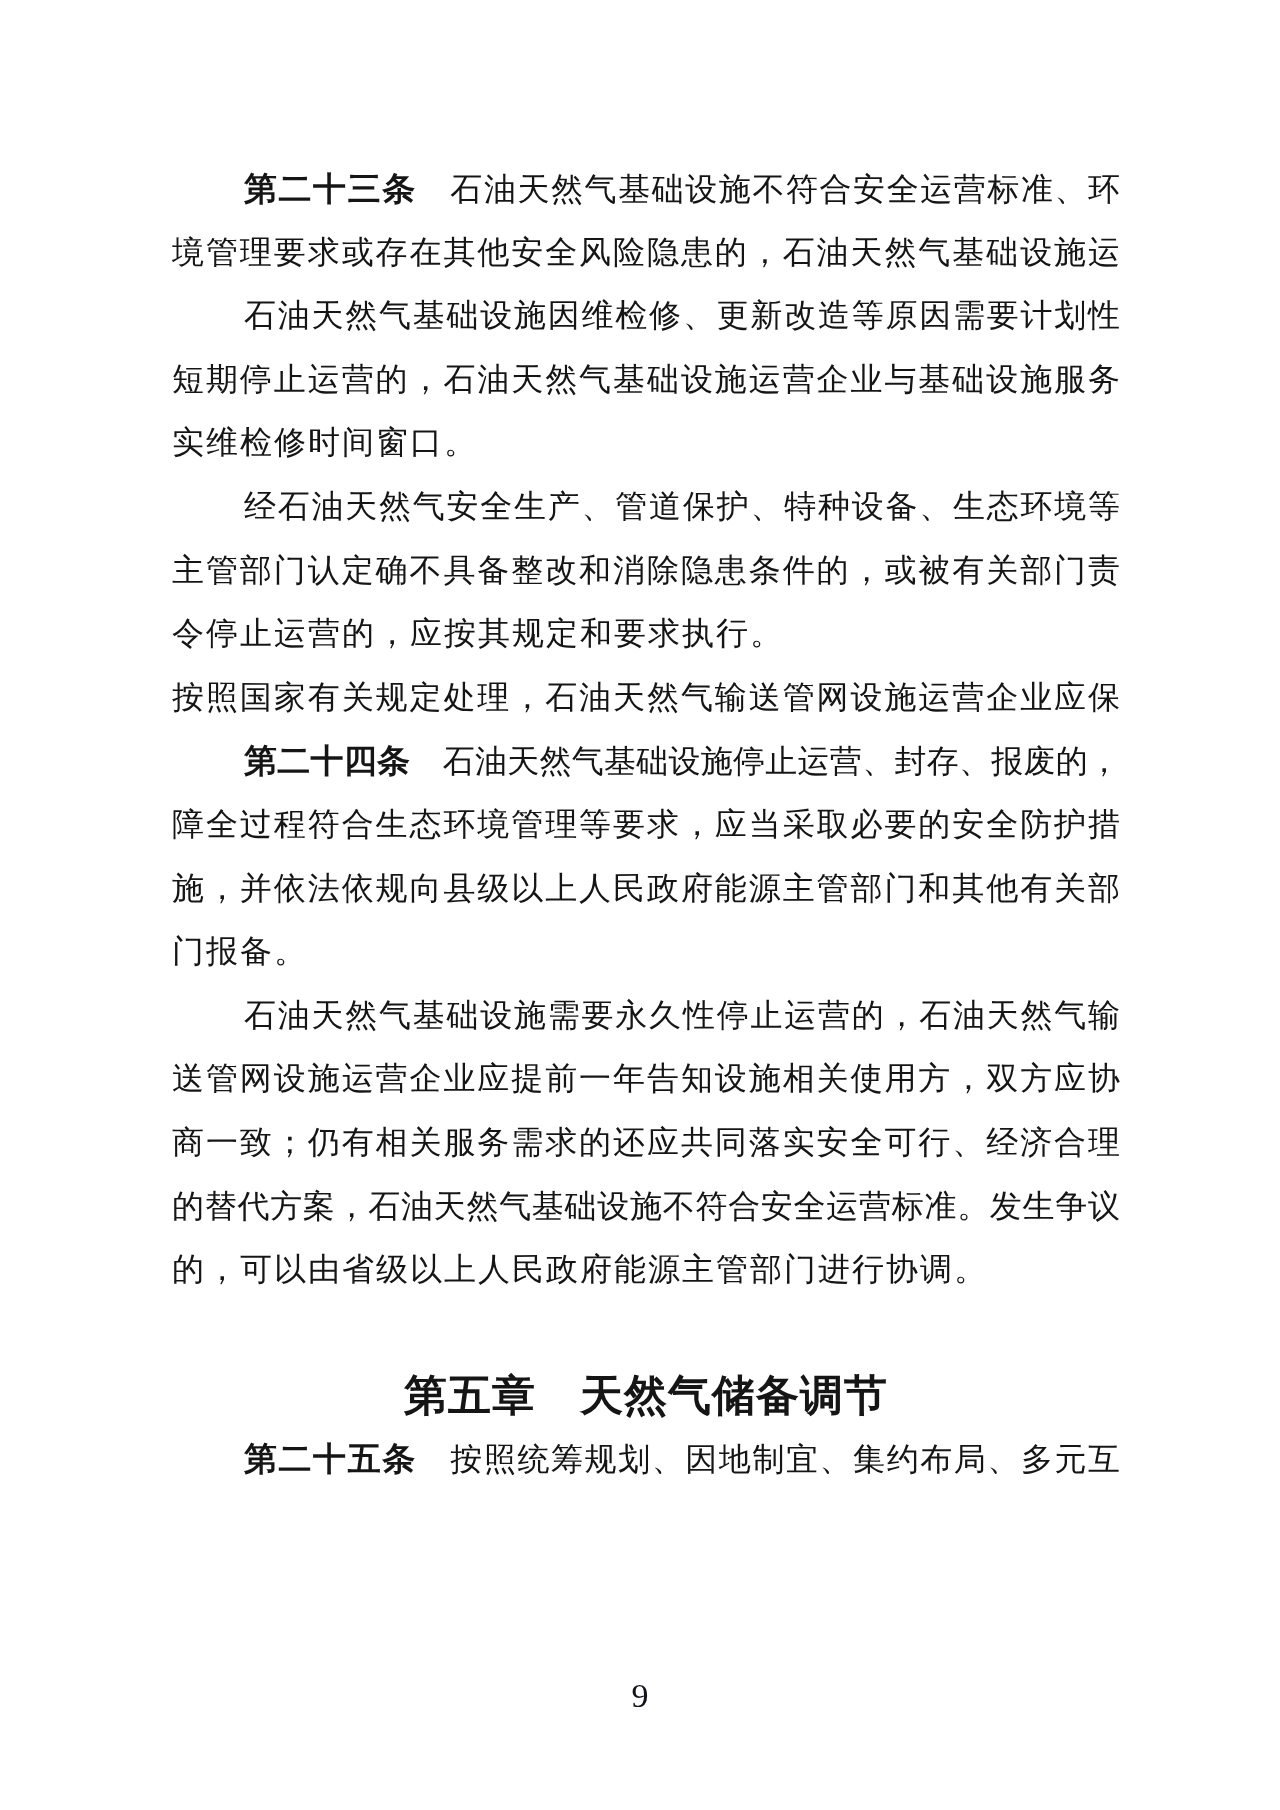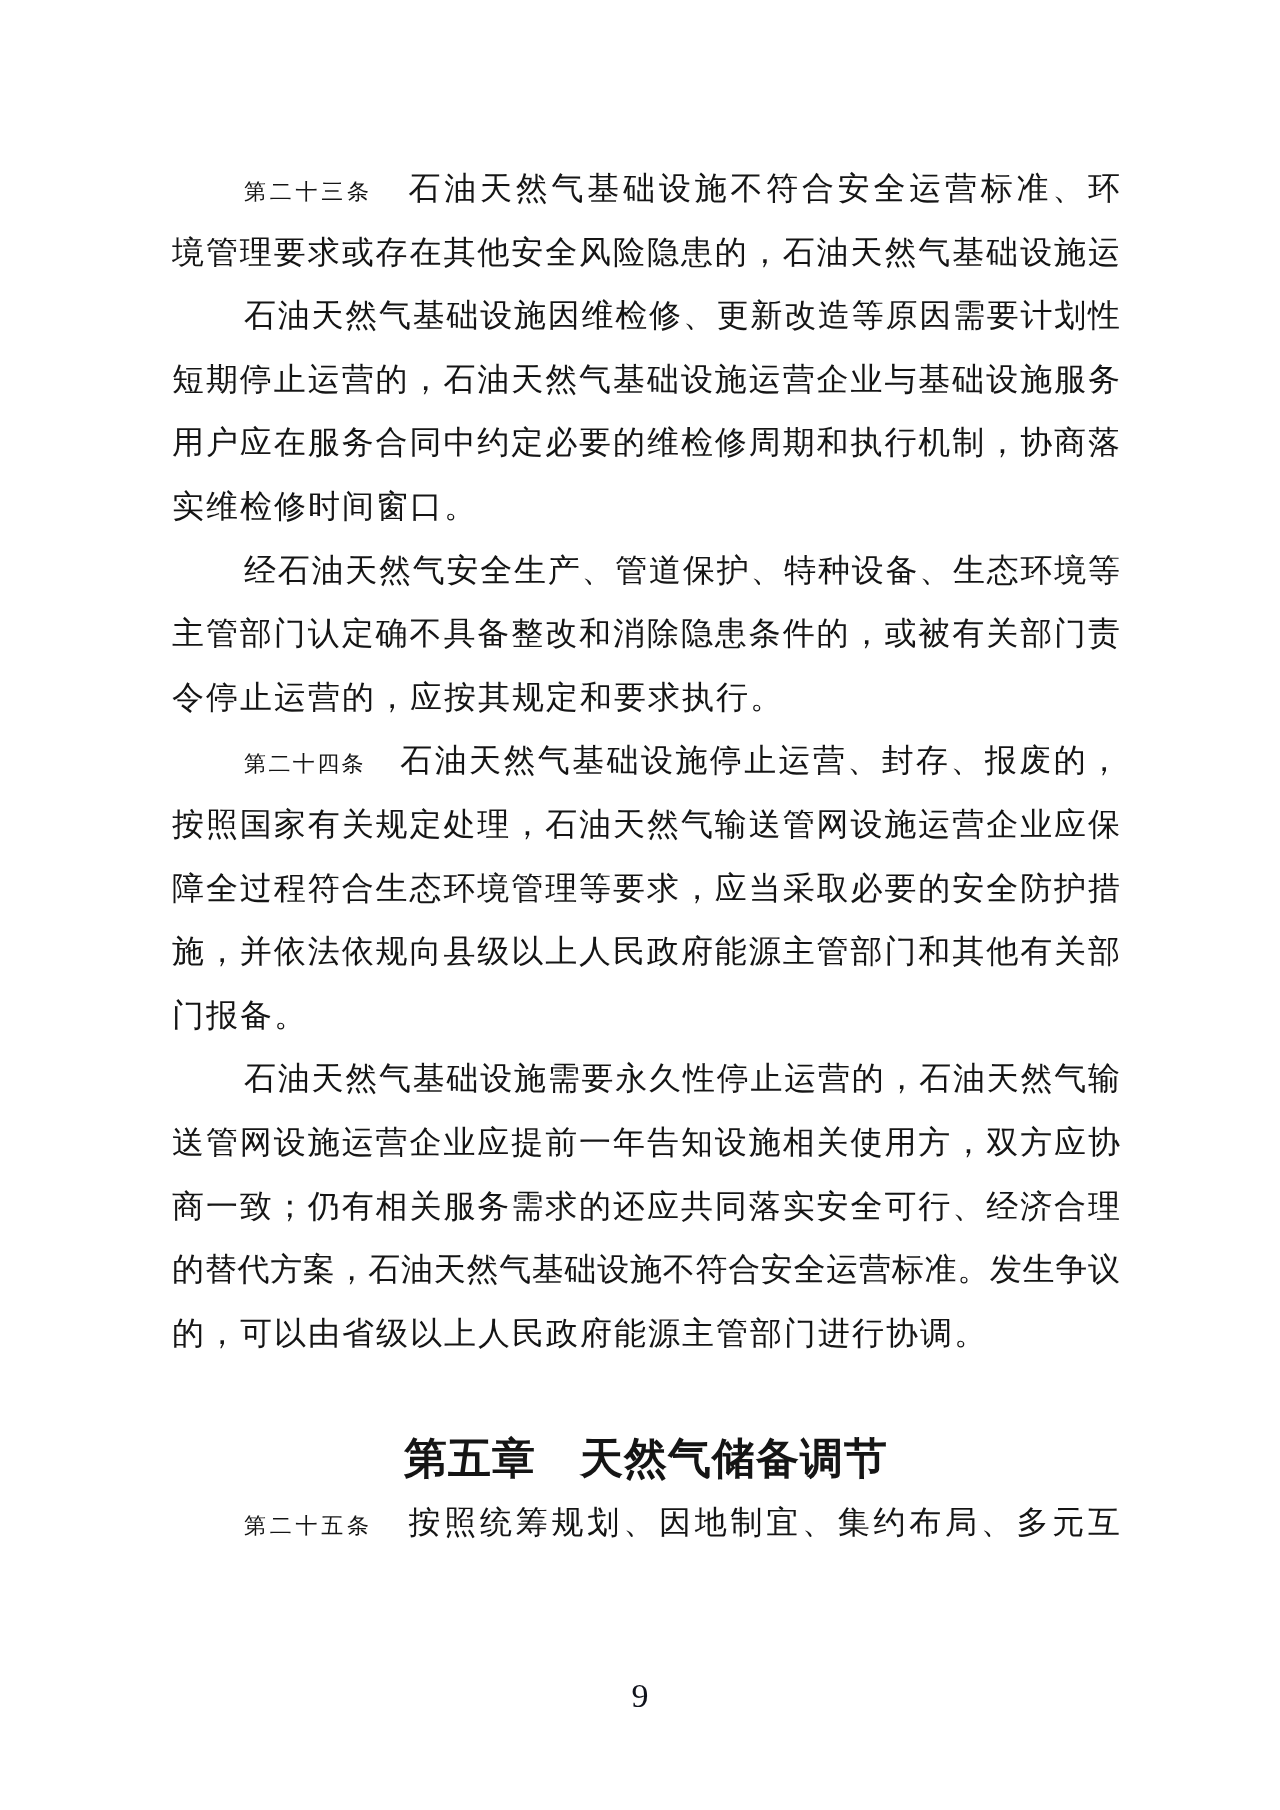--- a/index.html
+++ b/index.html
@@ -34,22 +34,22 @@
     text-align-last: justify;
   }
   .line.end {
     letter-spacing: 2px;
   }
   .line.first {
     text-indent: 72px;
   }
   .art {
     font-family: "Liberation Sans", "DejaVu Sans", sans-serif;
-    font-weight: 400;
-    font-size: 22px;
+    font-weight: 700;
+    font-size: 33px;
   }
   .heading {
     font-family: "Liberation Sans", "DejaVu Sans", sans-serif;
     font-weight: 700;
     font-size: 43px;
     line-height: 63.6px;
     height: 63.6px;
     text-align: center;
     margin-top: 62px;
     letter-spacing: 1px;
@@ -68,27 +68,26 @@
 </style>
 </head>
 <body>
 
 <div class="page">
   <div class="doc-body">
       <div class="line first fill"><span class="art">第二十三条</span>　石油天然气基础设施不符合安全运营标准、环</div>
       <div class="line fill">境管理要求或存在其他安全风险隐患的，石油天然气基础设施运</div>
       <div class="line first fill">石油天然气基础设施因维检修、更新改造等原因需要计划性</div>
       <div class="line fill">短期停止运营的，石油天然气基础设施运营企业与基础设施服务</div>
-      <div class="line fill">用户应在服务合同中约定必要的维检修周期和执行机制，协商落</div>
       <div class="line end">实维检修时间窗口。</div>
       <div class="line first fill">经石油天然气安全生产、管道保护、特种设备、生态环境等</div>
       <div class="line fill">主管部门认定确不具备整改和消除隐患条件的，或被有关部门责</div>
       <div class="line end">令停止运营的，应按其规定和要求执行。</div>
+      <div class="line fill">按照国家有关规定处理，石油天然气输送管网设施运营企业应保</div>
       <div class="line first fill"><span class="art">第二十四条</span>　石油天然气基础设施停止运营、封存、报废的，</div>
-      <div class="line fill">按照国家有关规定处理，石油天然气输送管网设施运营企业应保</div>
       <div class="line fill">障全过程符合生态环境管理等要求，应当采取必要的安全防护措</div>
       <div class="line fill">施，并依法依规向县级以上人民政府能源主管部门和其他有关部</div>
       <div class="line end">门报备。</div>
       <div class="line first fill">石油天然气基础设施需要永久性停止运营的，石油天然气输</div>
       <div class="line fill">送管网设施运营企业应提前一年告知设施相关使用方，双方应协</div>
       <div class="line fill">商一致；仍有相关服务需求的还应共同落实安全可行、经济合理</div>
       <div class="line fill">的替代方案，石油天然气基础设施不符合安全运营标准。发生争议</div>
       <div class="line end">的，可以由省级以上人民政府能源主管部门进行协调。</div>
       <div class="heading">第五章　天然气储备调节</div>
       <div class="line first fill"><span class="art">第二十五条</span>　按照统筹规划、因地制宜、集约布局、多元互</div>

